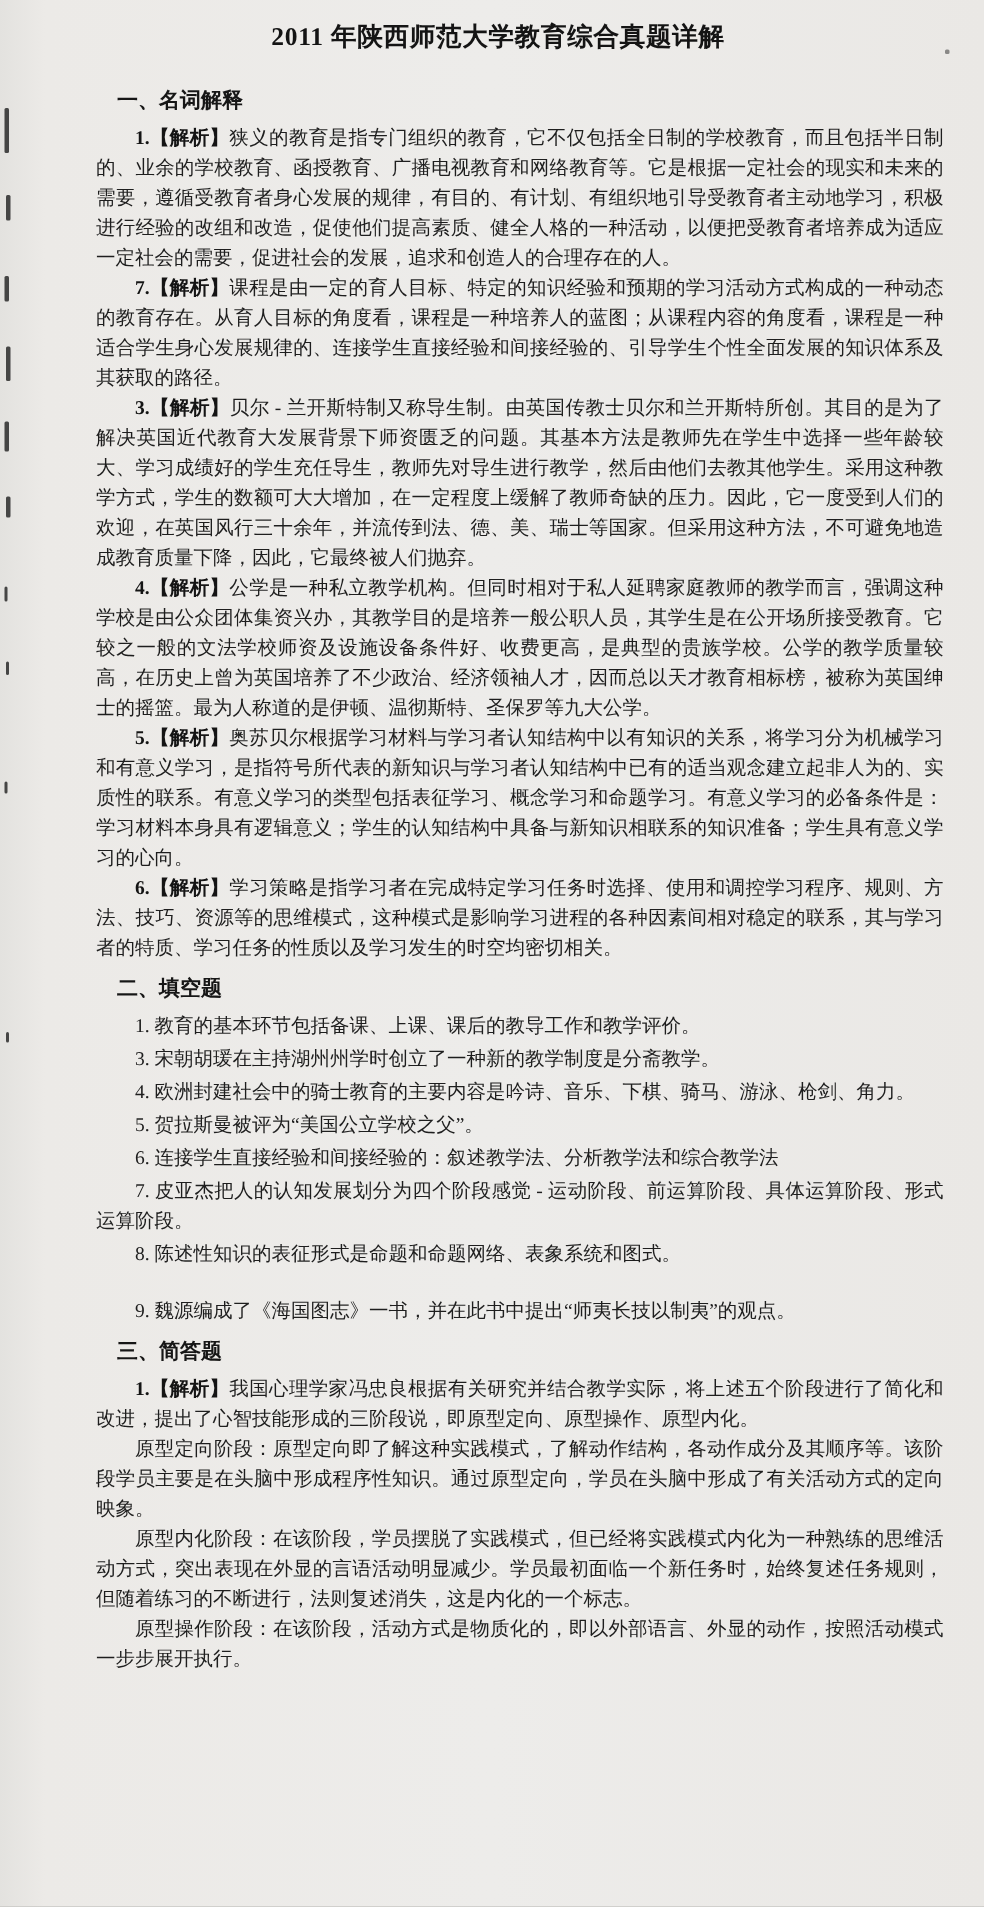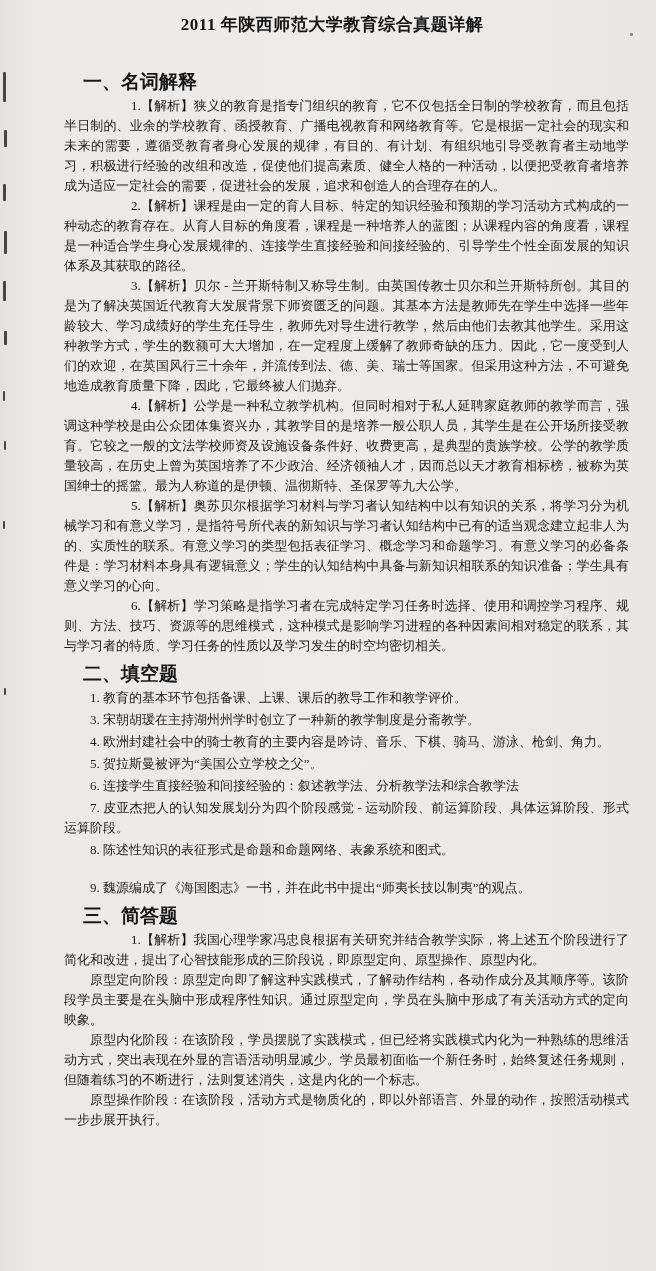--- a/index.html
+++ b/index.html
@@ -7,49 +7,49 @@
     position: relative;
     width: 656px;
     height: 1271px;
     margin: 0 auto;
     background: linear-gradient(90deg, #e3e2df 0, #eceae7 30px, #edecea 50%, #eae8e5 100%);
     overflow: hidden;
     font-family: "Liberation Serif", "DejaVu Serif", serif;
     color: #1b1b1b;
   }
   .doc-title {
-    margin: 13px 30px 14px 38px;
+    margin: 13px 30px 0 38px;
     font-size: 17px;
     font-weight: bold;
     text-align: center;
     letter-spacing: 0.5px;
     color: #141414;
   }
   .content {
     padding: 14px 27px 0 64px;
   }
   .section-heading {
     font-weight: bold;
-    font-size: 19px;
+    font-size: 14px;
     line-height: 20px;
     margin: 8px 0 4px 0;
     text-indent: 1em;
     color: #161616;
   }
   .paragraph, .fill-item {
     margin: 0;
     font-size: 13px;
     line-height: 20px;
     text-align: justify;
     text-indent: 2em;
     color: #1e1e1e;
   }
   .fill-item { margin-top: 2px; }
   .fill-item.gap-before { margin-top: 18px; }
-  .lead { font-weight: normal; color: #141414; margin-left: 41px; }
+  .lead { font-weight: bold; color: #141414; }
   .u { text-underline-offset: 3px; text-decoration-thickness: 1px; }
   
   .artifact {
     position: absolute;
     background: rgba(25,25,25,0.78);
     border-radius: 1px;
   }
 </style>
 </head>
 <body>
@@ -66,21 +66,21 @@
   <div class="artifact" style="left:4px; top:441px; width:2px; height:9px;"></div>
   <div class="artifact" style="left:3px; top:521px; width:2px; height:8px;"></div>
   <div class="artifact" style="left:4px; top:688px; width:2px; height:7px;"></div>
   <div class="artifact" style="left:630px; top:33px; width:3px; height:3px; opacity:.6;"></div>
 
   <h1 class="doc-title">2011 年陕西师范大学教育综合真题详解</h1>
 
   <div class="content" id="document-body">
       <div class="section-heading">一、名词解释</div>
       <p class="paragraph"><span class="lead">1.【解析】</span>狭义的教育是指专门组织的教育，它不仅包括全日制的学校教育，而且包括半日制的、业余的学校教育、函授教育、广播电视教育和网络教育等。它是根据一定社会的现实和未来的需要，遵循受教育者身心发展的规律，有目的、有计划、有组织地引导受教育者主动地学习，积极进行经验的改组和改造，促使他们提高素质、健全人格的一种活动，以便把受教育者培养成为适应一定社会的需要，促进社会的发展，追求和创造人的合理存在的人。</p>
-      <p class="paragraph"><span class="lead">2.【解析】</span>课程是由一定的育人目标、特定的知识经验和预期的学习活动方式构成的一种动态的教育存在。从育人目标的角度看，课程是一种培养人的蓝图；从课程内容的角度看，课程是一种适合学生身心发展规律的、连接学生直接经验和间接经验的、引导学生个性全面发展的知识体系及其获取的路径。</p>
+      <p class="paragraph"><span class="lead">7.【解析】</span>课程是由一定的育人目标、特定的知识经验和预期的学习活动方式构成的一种动态的教育存在。从育人目标的角度看，课程是一种培养人的蓝图；从课程内容的角度看，课程是一种适合学生身心发展规律的、连接学生直接经验和间接经验的、引导学生个性全面发展的知识体系及其获取的路径。</p>
       <p class="paragraph"><span class="lead">3.【解析】</span>贝尔 - 兰开斯特制又称导生制。由英国传教士贝尔和兰开斯特所创。其目的是为了解决英国近代教育大发展背景下师资匮乏的问题。其基本方法是教师先在学生中选择一些年龄较大、学习成绩好的学生充任导生，教师先对导生进行教学，然后由他们去教其他学生。采用这种教学方式，学生的数额可大大增加，在一定程度上缓解了教师奇缺的压力。因此，它一度受到人们的欢迎，在英国风行三十余年，并流传到法、德、美、瑞士等国家。但采用这种方法，不可避免地造成教育质量下降，因此，它最终被人们抛弃。</p>
       <p class="paragraph"><span class="lead">4.【解析】</span>公学是一种私立教学机构。但同时相对于私人延聘家庭教师的教学而言，强调这种学校是由公众团体集资兴办，其教学目的是培养一般公职人员，其学生是在公开场所接受教育。它较之一般的文法学校师资及设施设备条件好、收费更高，是典型的贵族学校。公学的教学质量较高，在历史上曾为英国培养了不少政治、经济领袖人才，因而总以天才教育相标榜，被称为英国绅士的摇篮。最为人称道的是伊顿、温彻斯特、圣保罗等九大公学。</p>
       <p class="paragraph"><span class="lead">5.【解析】</span>奥苏贝尔根据学习材料与学习者认知结构中以有知识的关系，将学习分为机械学习和有意义学习，是指符号所代表的新知识与学习者认知结构中已有的适当观念建立起非人为的、实质性的联系。有意义学习的类型包括表征学习、概念学习和命题学习。有意义学习的必备条件是：学习材料本身具有逻辑意义；学生的认知结构中具备与新知识相联系的知识准备；学生具有意义学习的心向。</p>
       <p class="paragraph"><span class="lead">6.【解析】</span>学习策略是指学习者在完成特定学习任务时选择、使用和调控学习程序、规则、方法、技巧、资源等的思维模式，这种模式是影响学习进程的各种因素间相对稳定的联系，其与学习者的特质、学习任务的性质以及学习发生的时空均密切相关。</p>
       <div class="section-heading">二、填空题</div>
       <p class="fill-item"><span>1.</span>&nbsp;<span>教育的基本环节包括备课、上课、</span><span class="u">课后的教导工作和教学评价。</span></p>
       <p class="fill-item"><span>3.</span>&nbsp;<span>宋朝胡瑗在主持湖州州学时创立了一种新的教学制度是</span><span class="u">分斋教学</span><span>。</span></p>
       <p class="fill-item"><span>4.</span>&nbsp;<span>欧洲封建社会中的骑士教育的主要内容是吟诗、</span><span class="u">音乐</span><span>、下棋、骑马、游泳、枪剑、角力。</span></p>
       <p class="fill-item"><span>5.</span>&nbsp;<span class="u">贺拉斯曼</span><span>被评为“美国公立学校之父”。</span></p>
       <p class="fill-item"><span>6.</span>&nbsp;<span>连接学生直接经验和间接经验的：</span><span class="u">叙述教学法、分析教学法</span><span>和</span><span class="u">综合教学法</span></p>

